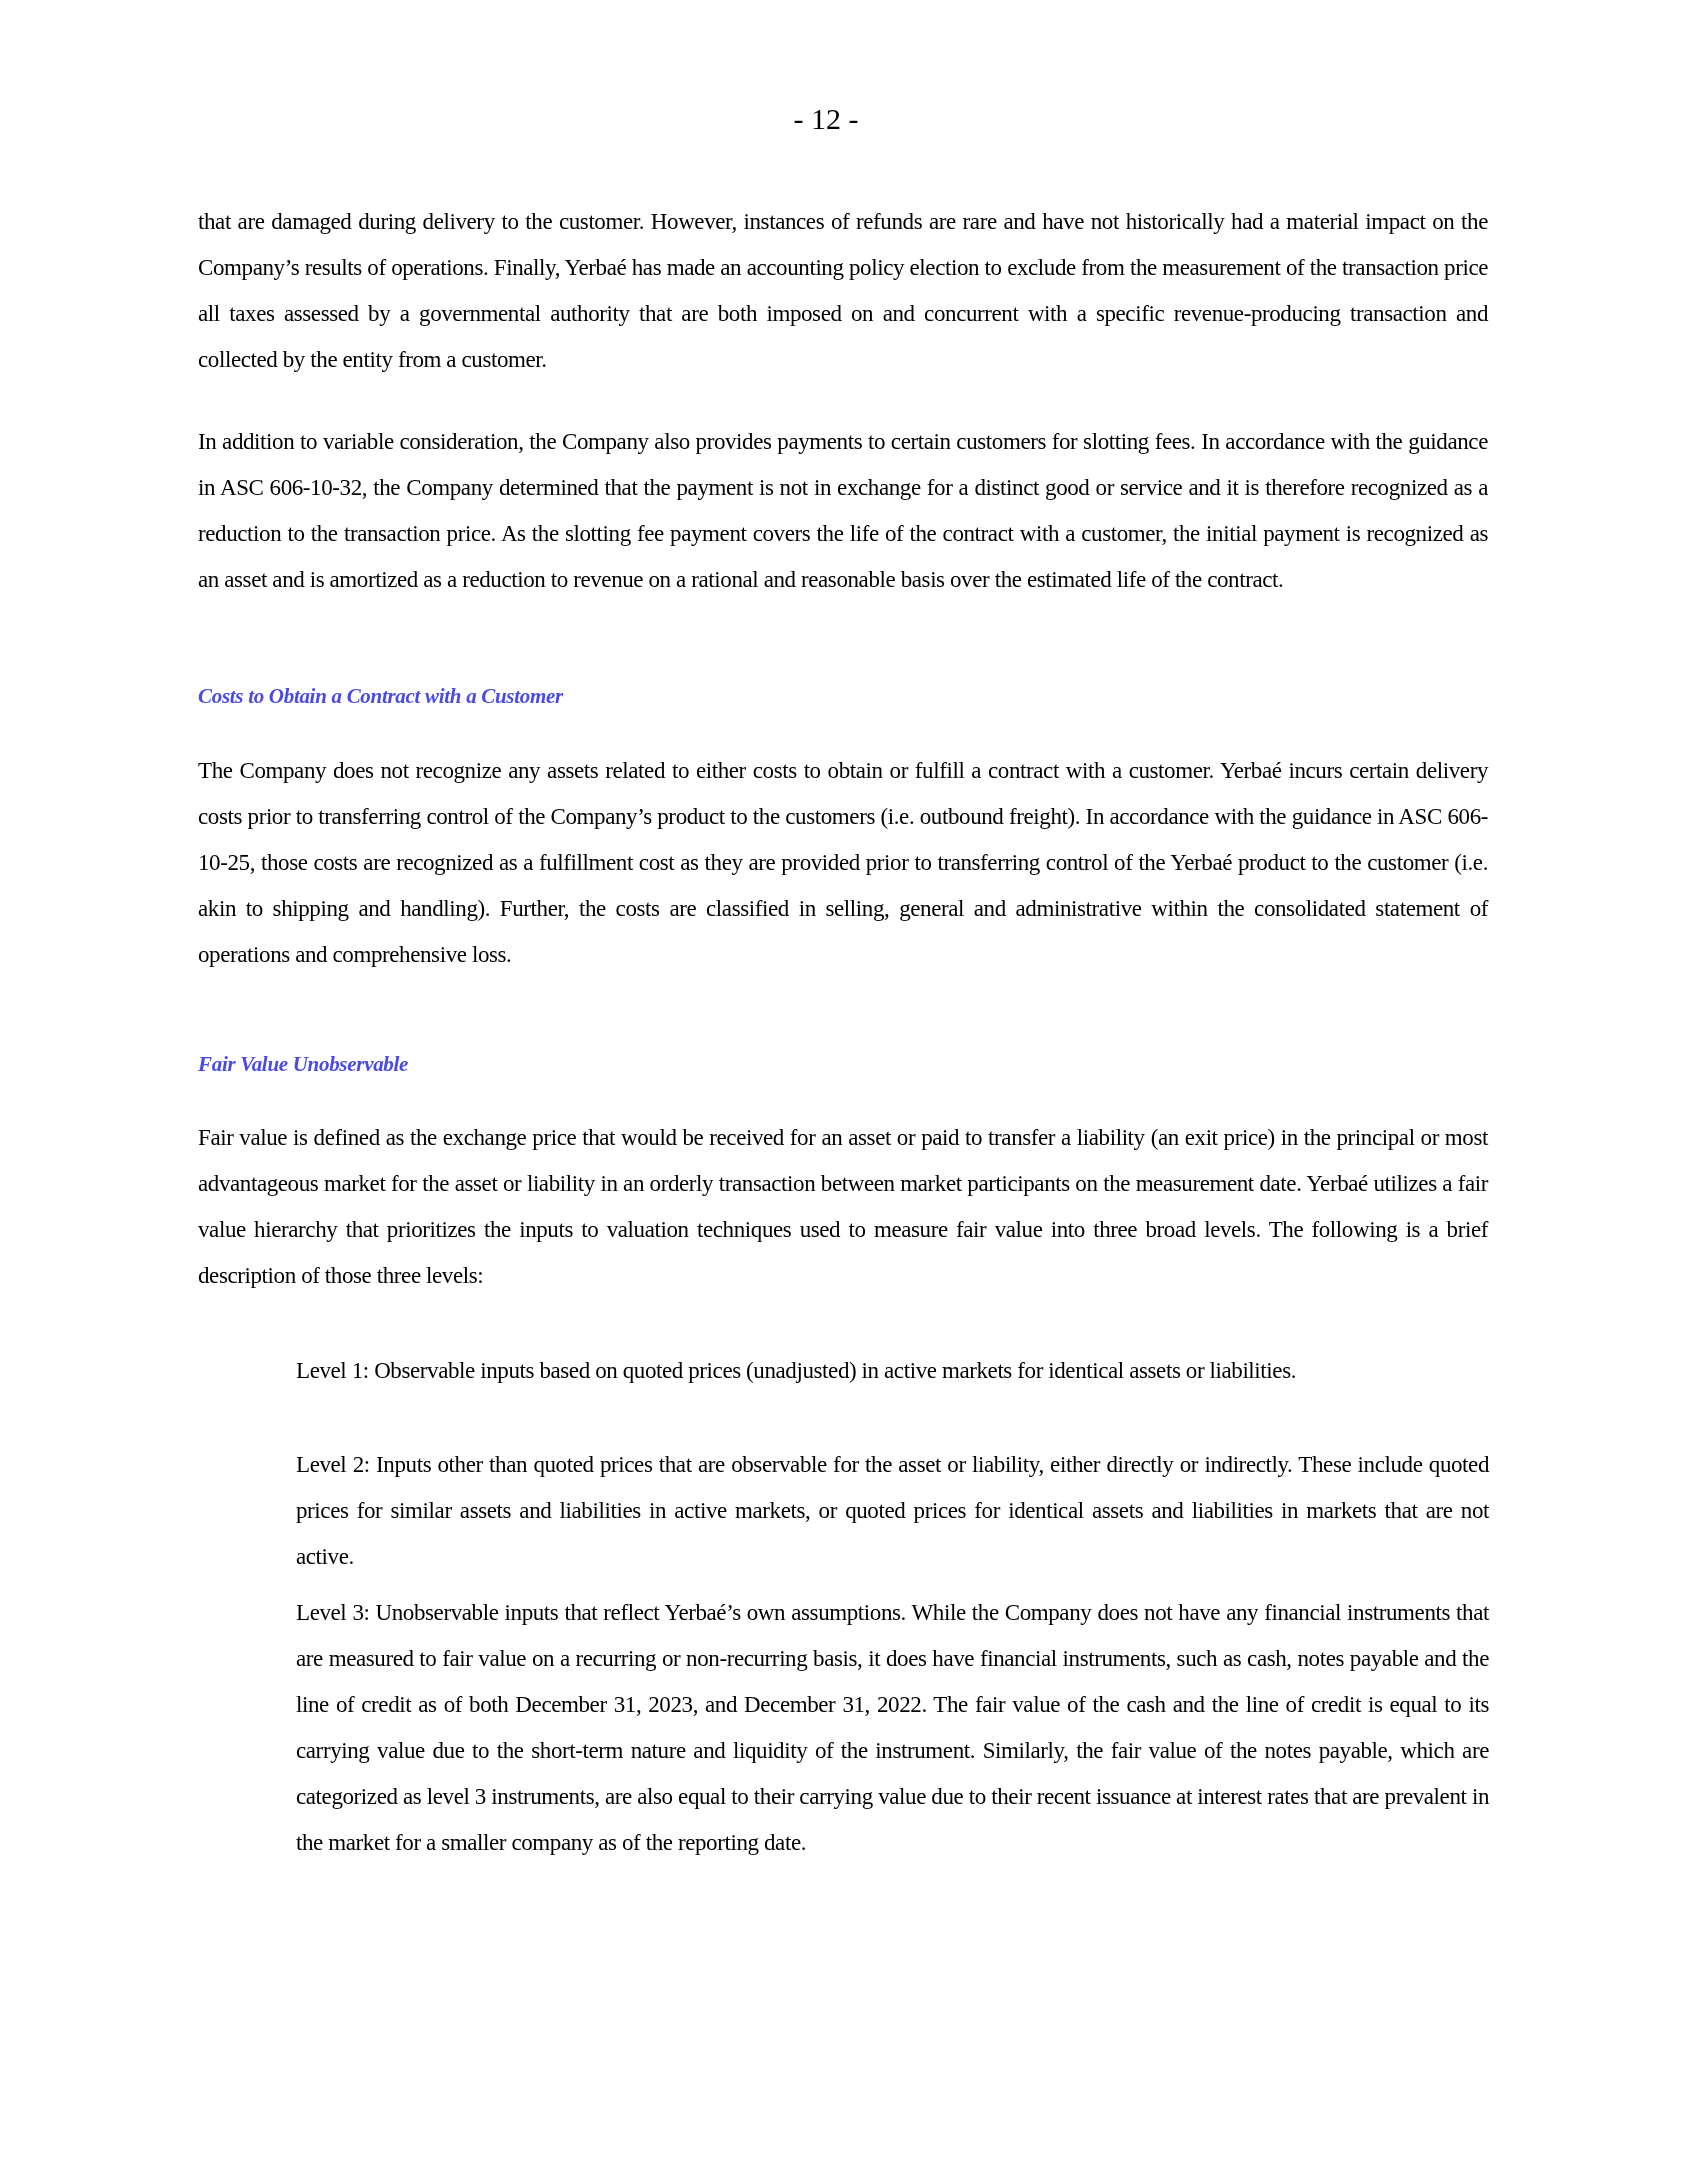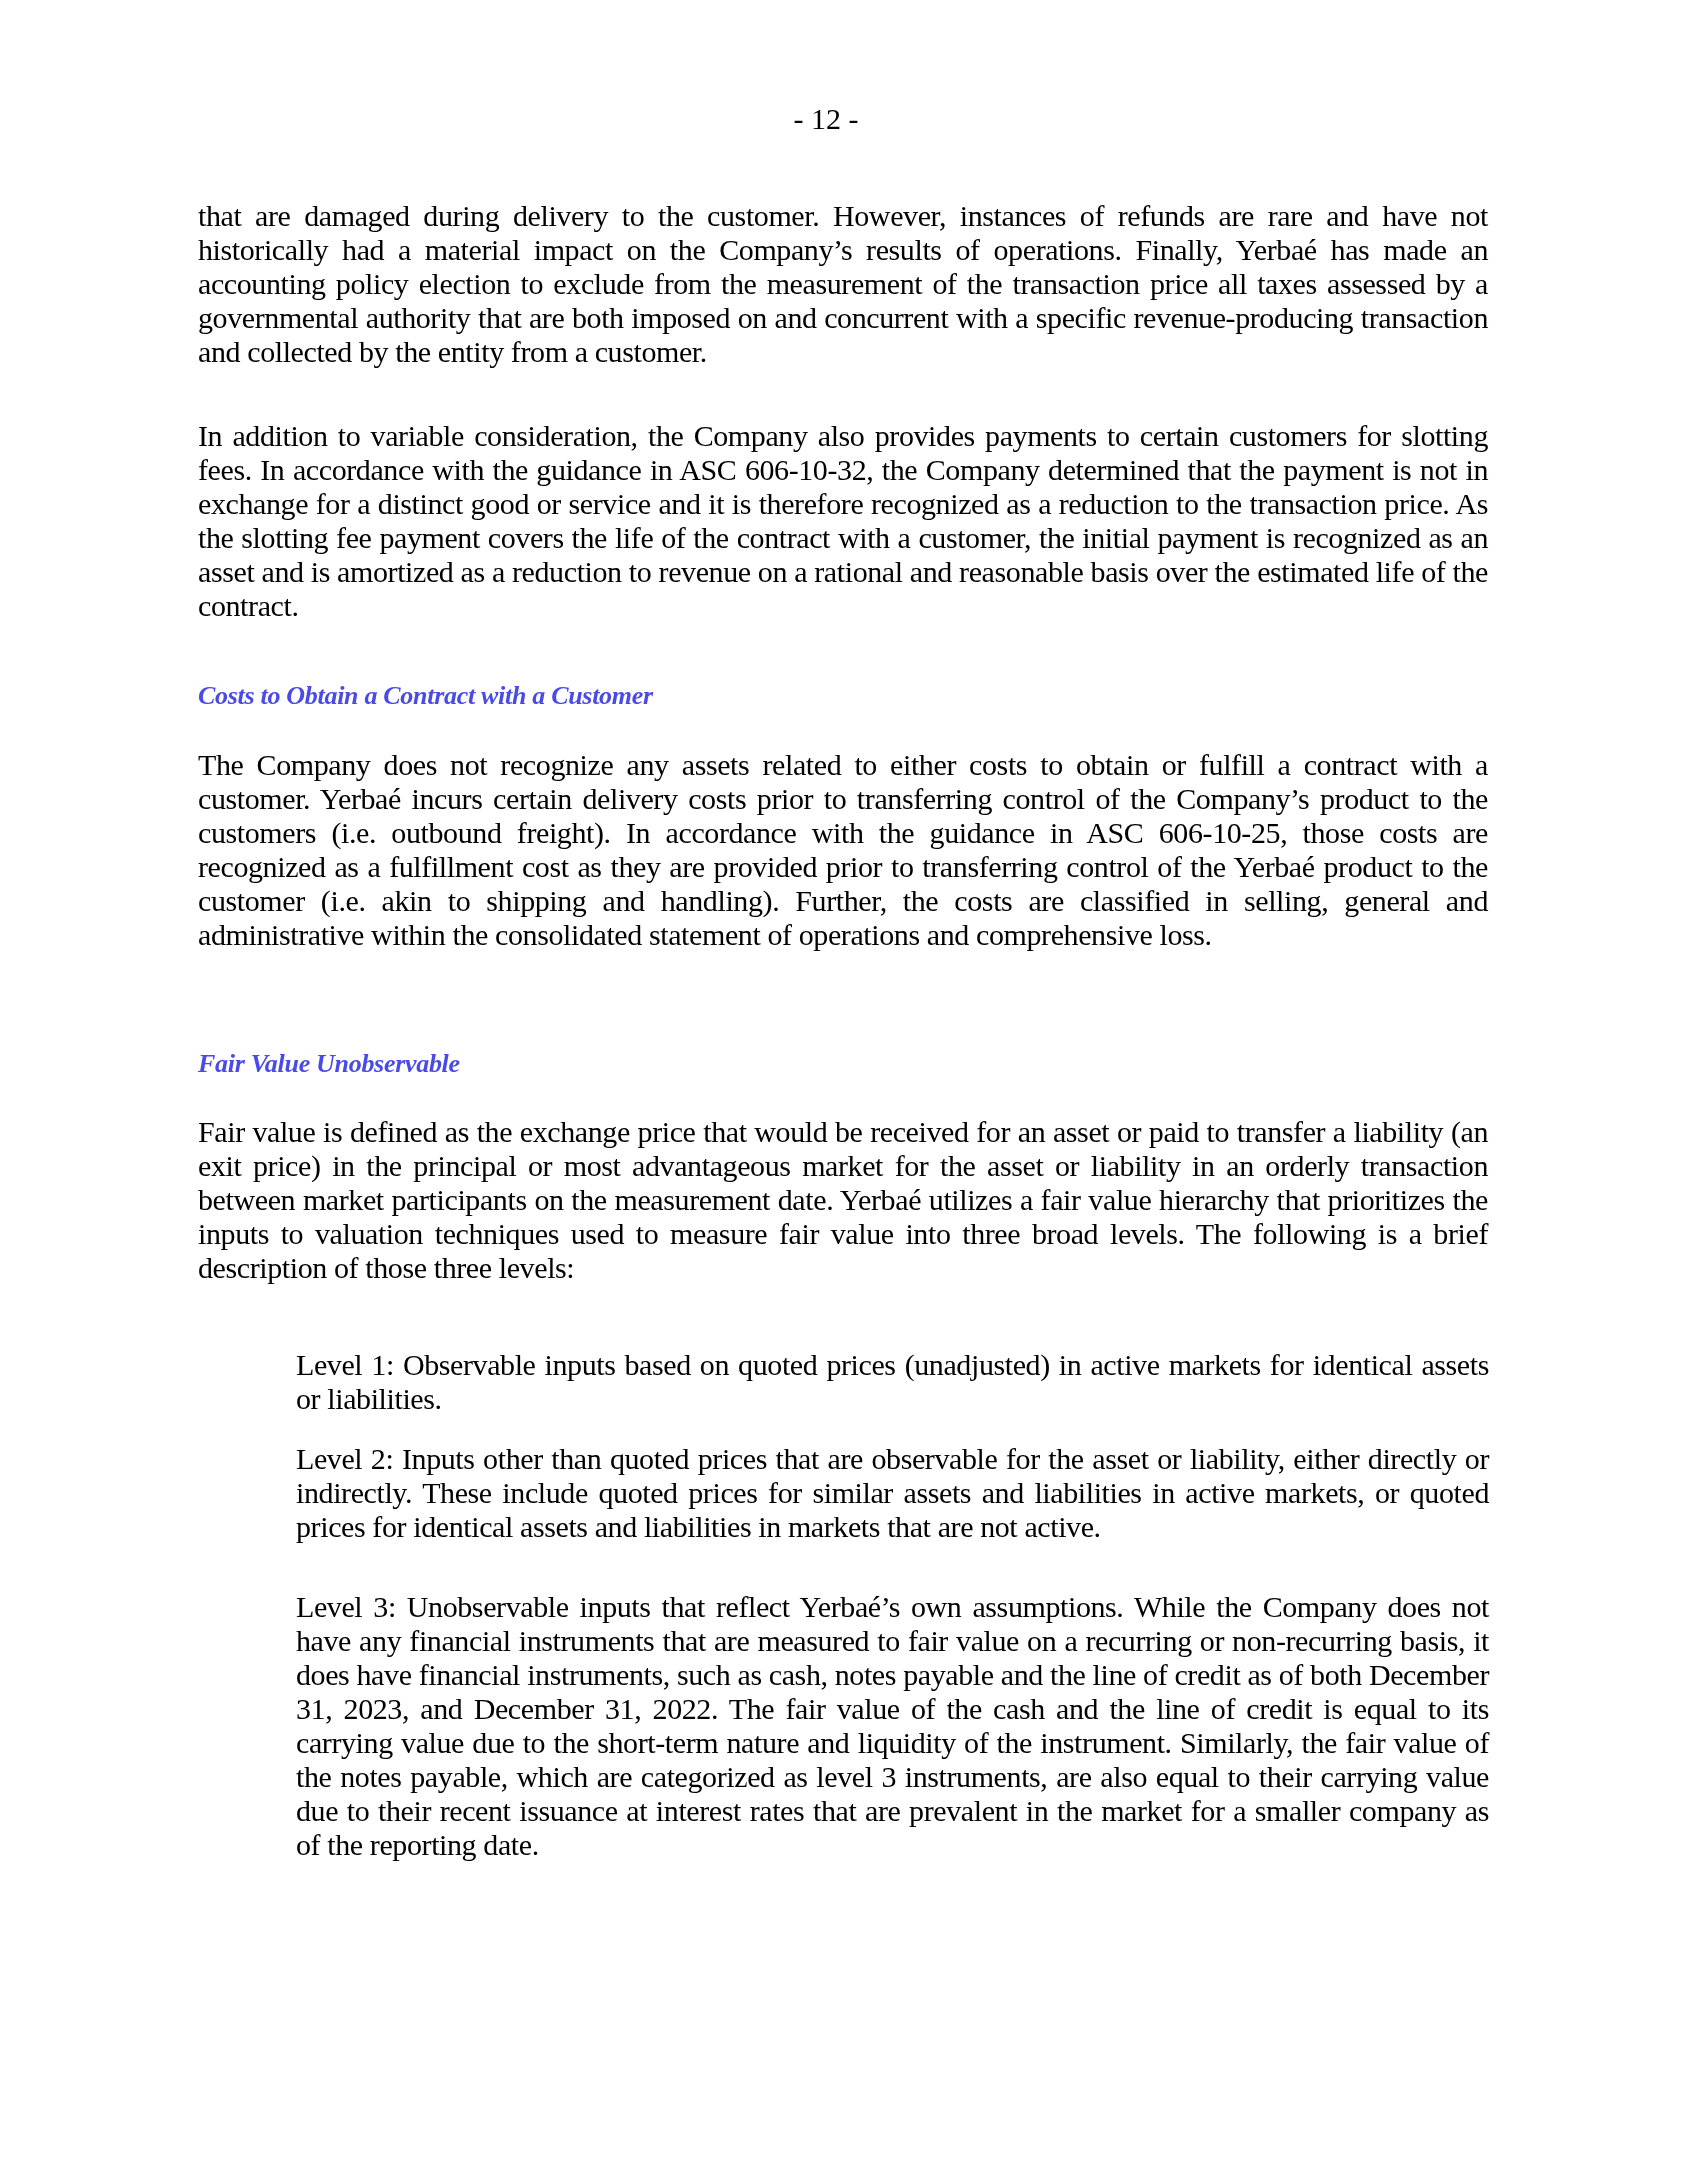--- a/index.html
+++ b/index.html
@@ -1,22 +1,22 @@
 <!DOCTYPE html>
 <html style="font-size:10.6px"><head>
 <meta charset="utf-8">
 <style>
   html, body { margin: 0; padding: 0; background: #ffffff; }
   body { width: 1687px; height: 2183px; position: relative; overflow: hidden;
          font-family: "Liberation Serif", "DejaVu Serif", serif; color: #000; }
   .page-number { position: absolute; top: 99px; left: 0; width: 1652px; text-align: center;
                  font-size: 30px; line-height: 40px; }
-  .block { position: absolute; left: 198px; width: 1290px; font-size: 30px; line-height: 34px;
+  .block { position: absolute; left: 198px; width: 1290px; font-size: 23px; line-height: 46px;
            text-align: justify; margin: 0; letter-spacing: -0.4px; }
-  .heading { position: absolute; left: 198px; font-size: 26px; line-height: 38px; font-style: italic;
+  .heading { position: absolute; left: 198px; font-size: 21px; line-height: 38px; font-style: italic;
              font-weight: bold; color: #4a4ae6; margin: 0; letter-spacing: -0.3px; }
   .indent { left: 296px; width: 1193px; }
 </style>
 </head>
 <body>
 
 <div class="page-number">- 12 -</div>
 
 <p class="block" style="top:199px;">that are damaged during delivery to the customer. However, instances of refunds are rare and have not historically had a material impact on the Company’s results of operations. Finally, Yerbaé has made an accounting policy election to exclude from the measurement of the transaction price all taxes assessed by a governmental authority that are both imposed on and concurrent with a specific revenue-producing transaction and collected by the entity from a customer.</p>
 

